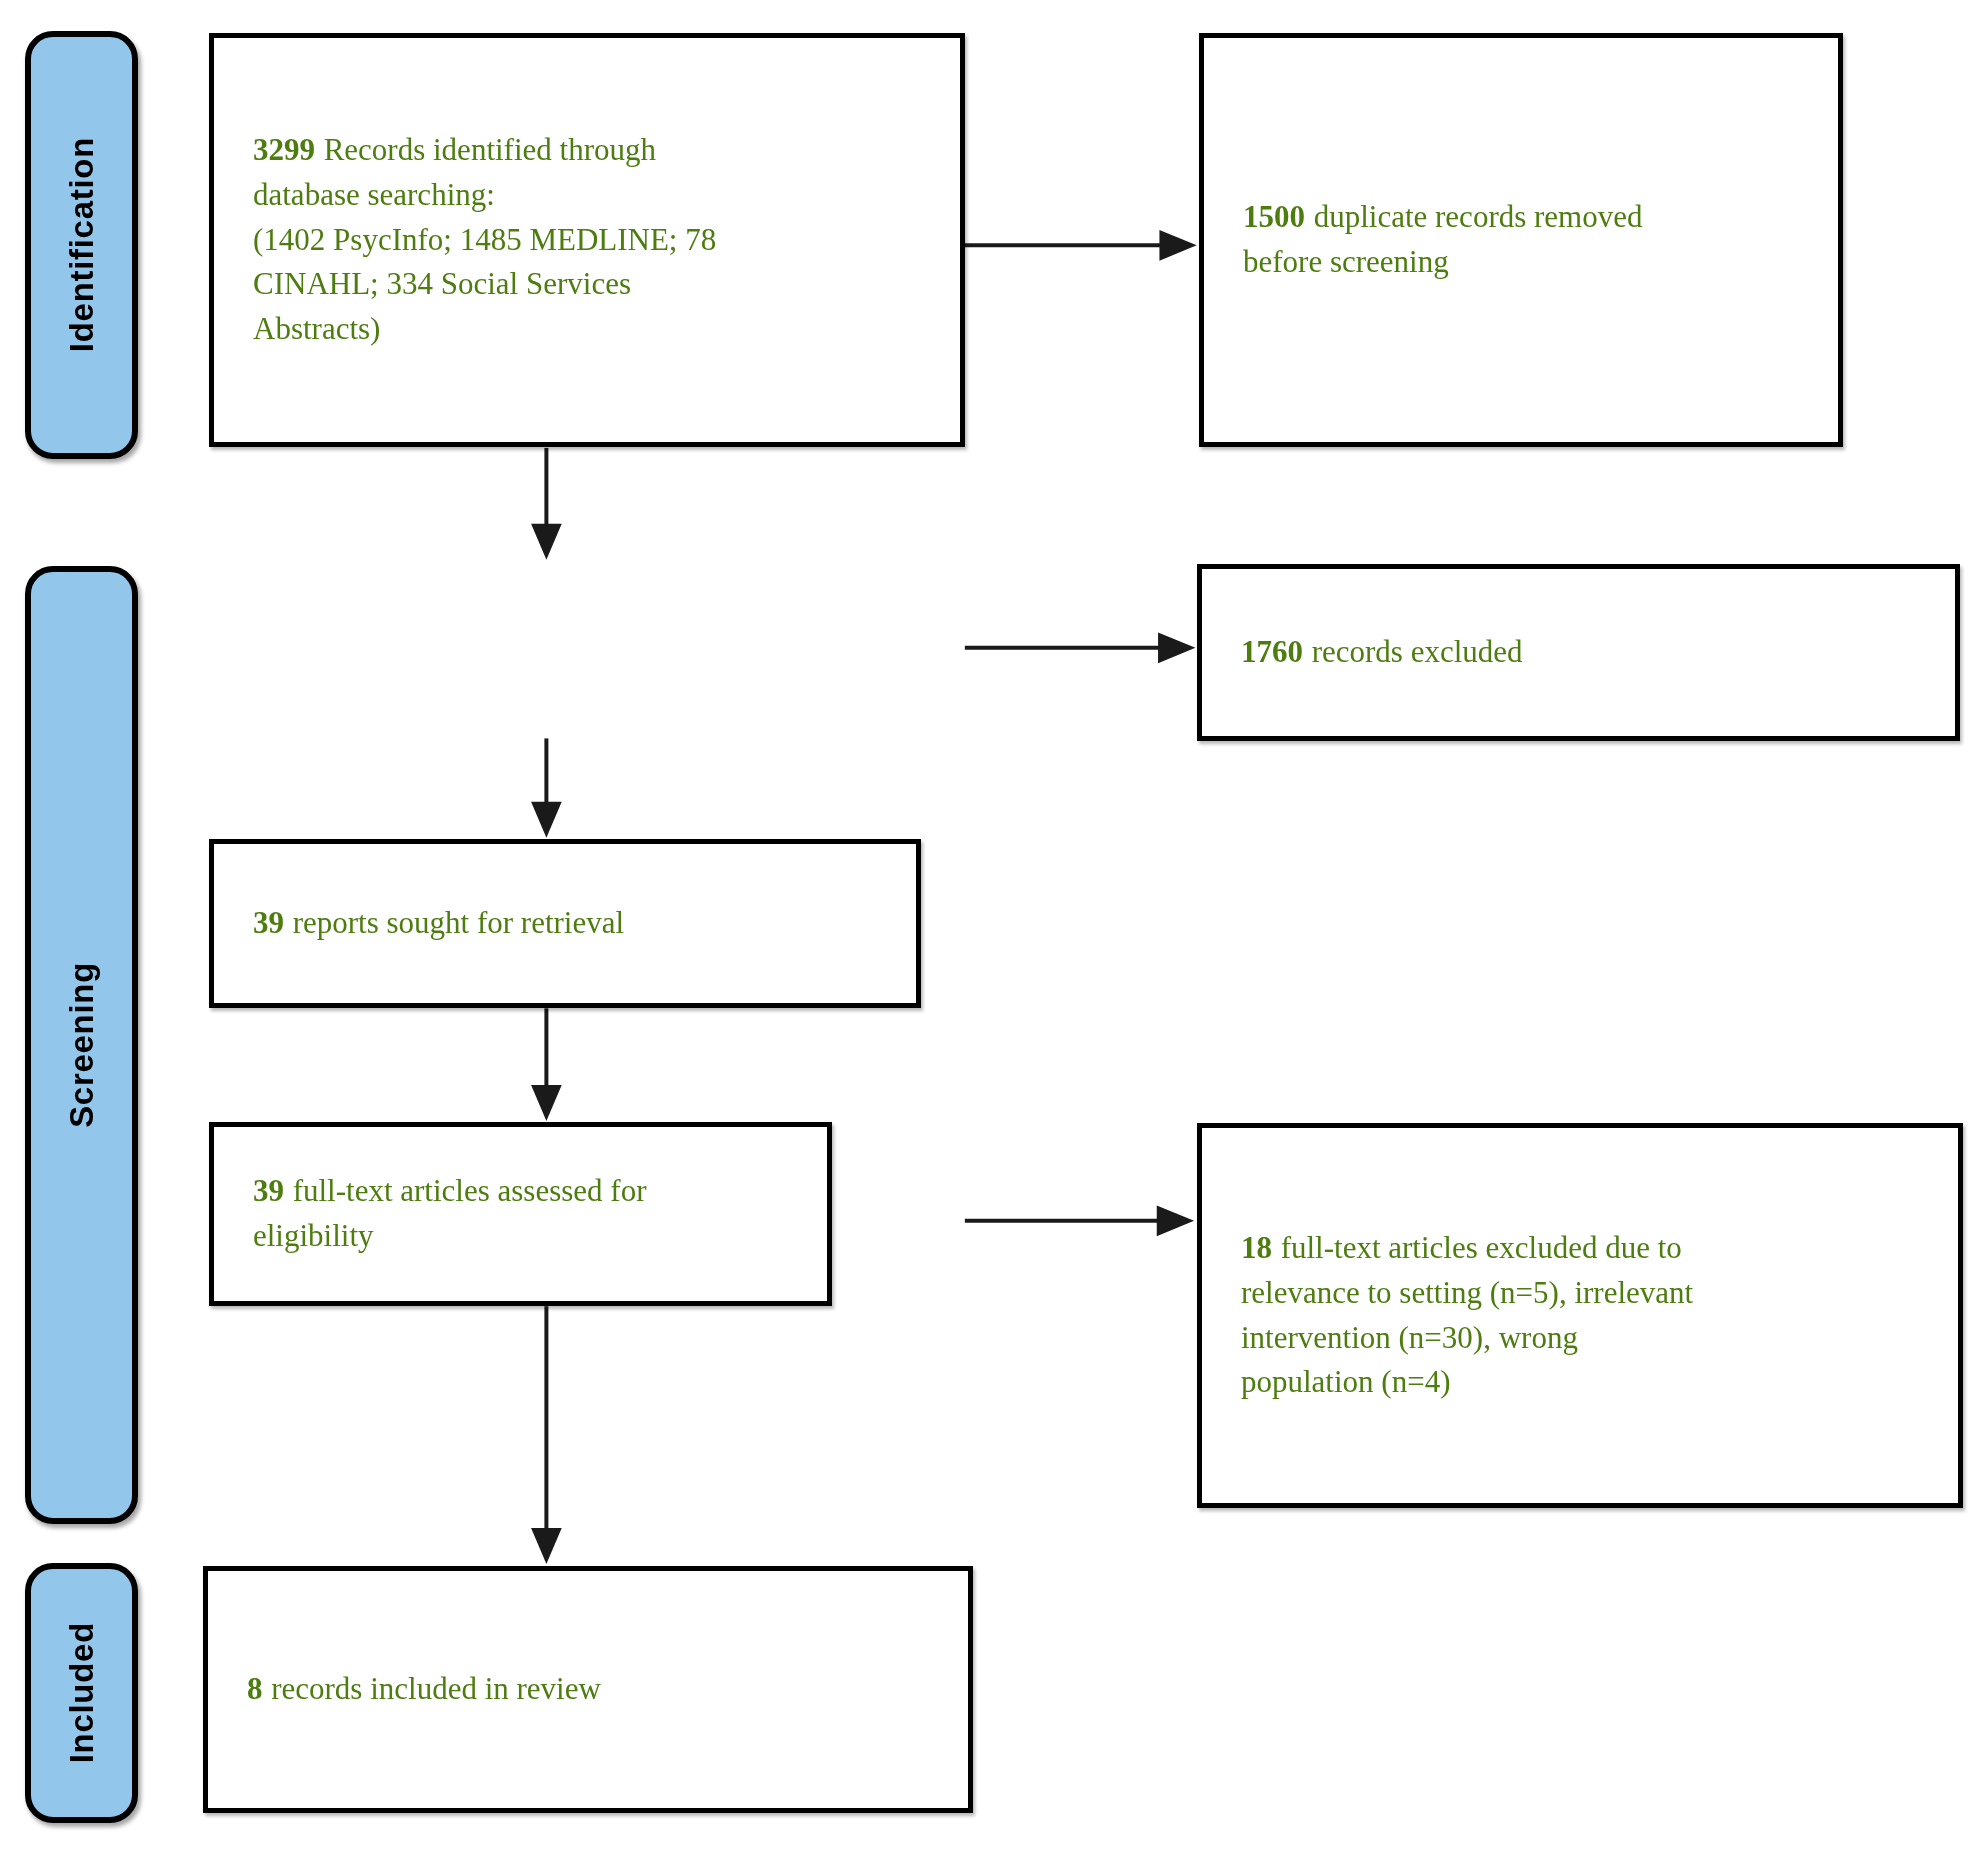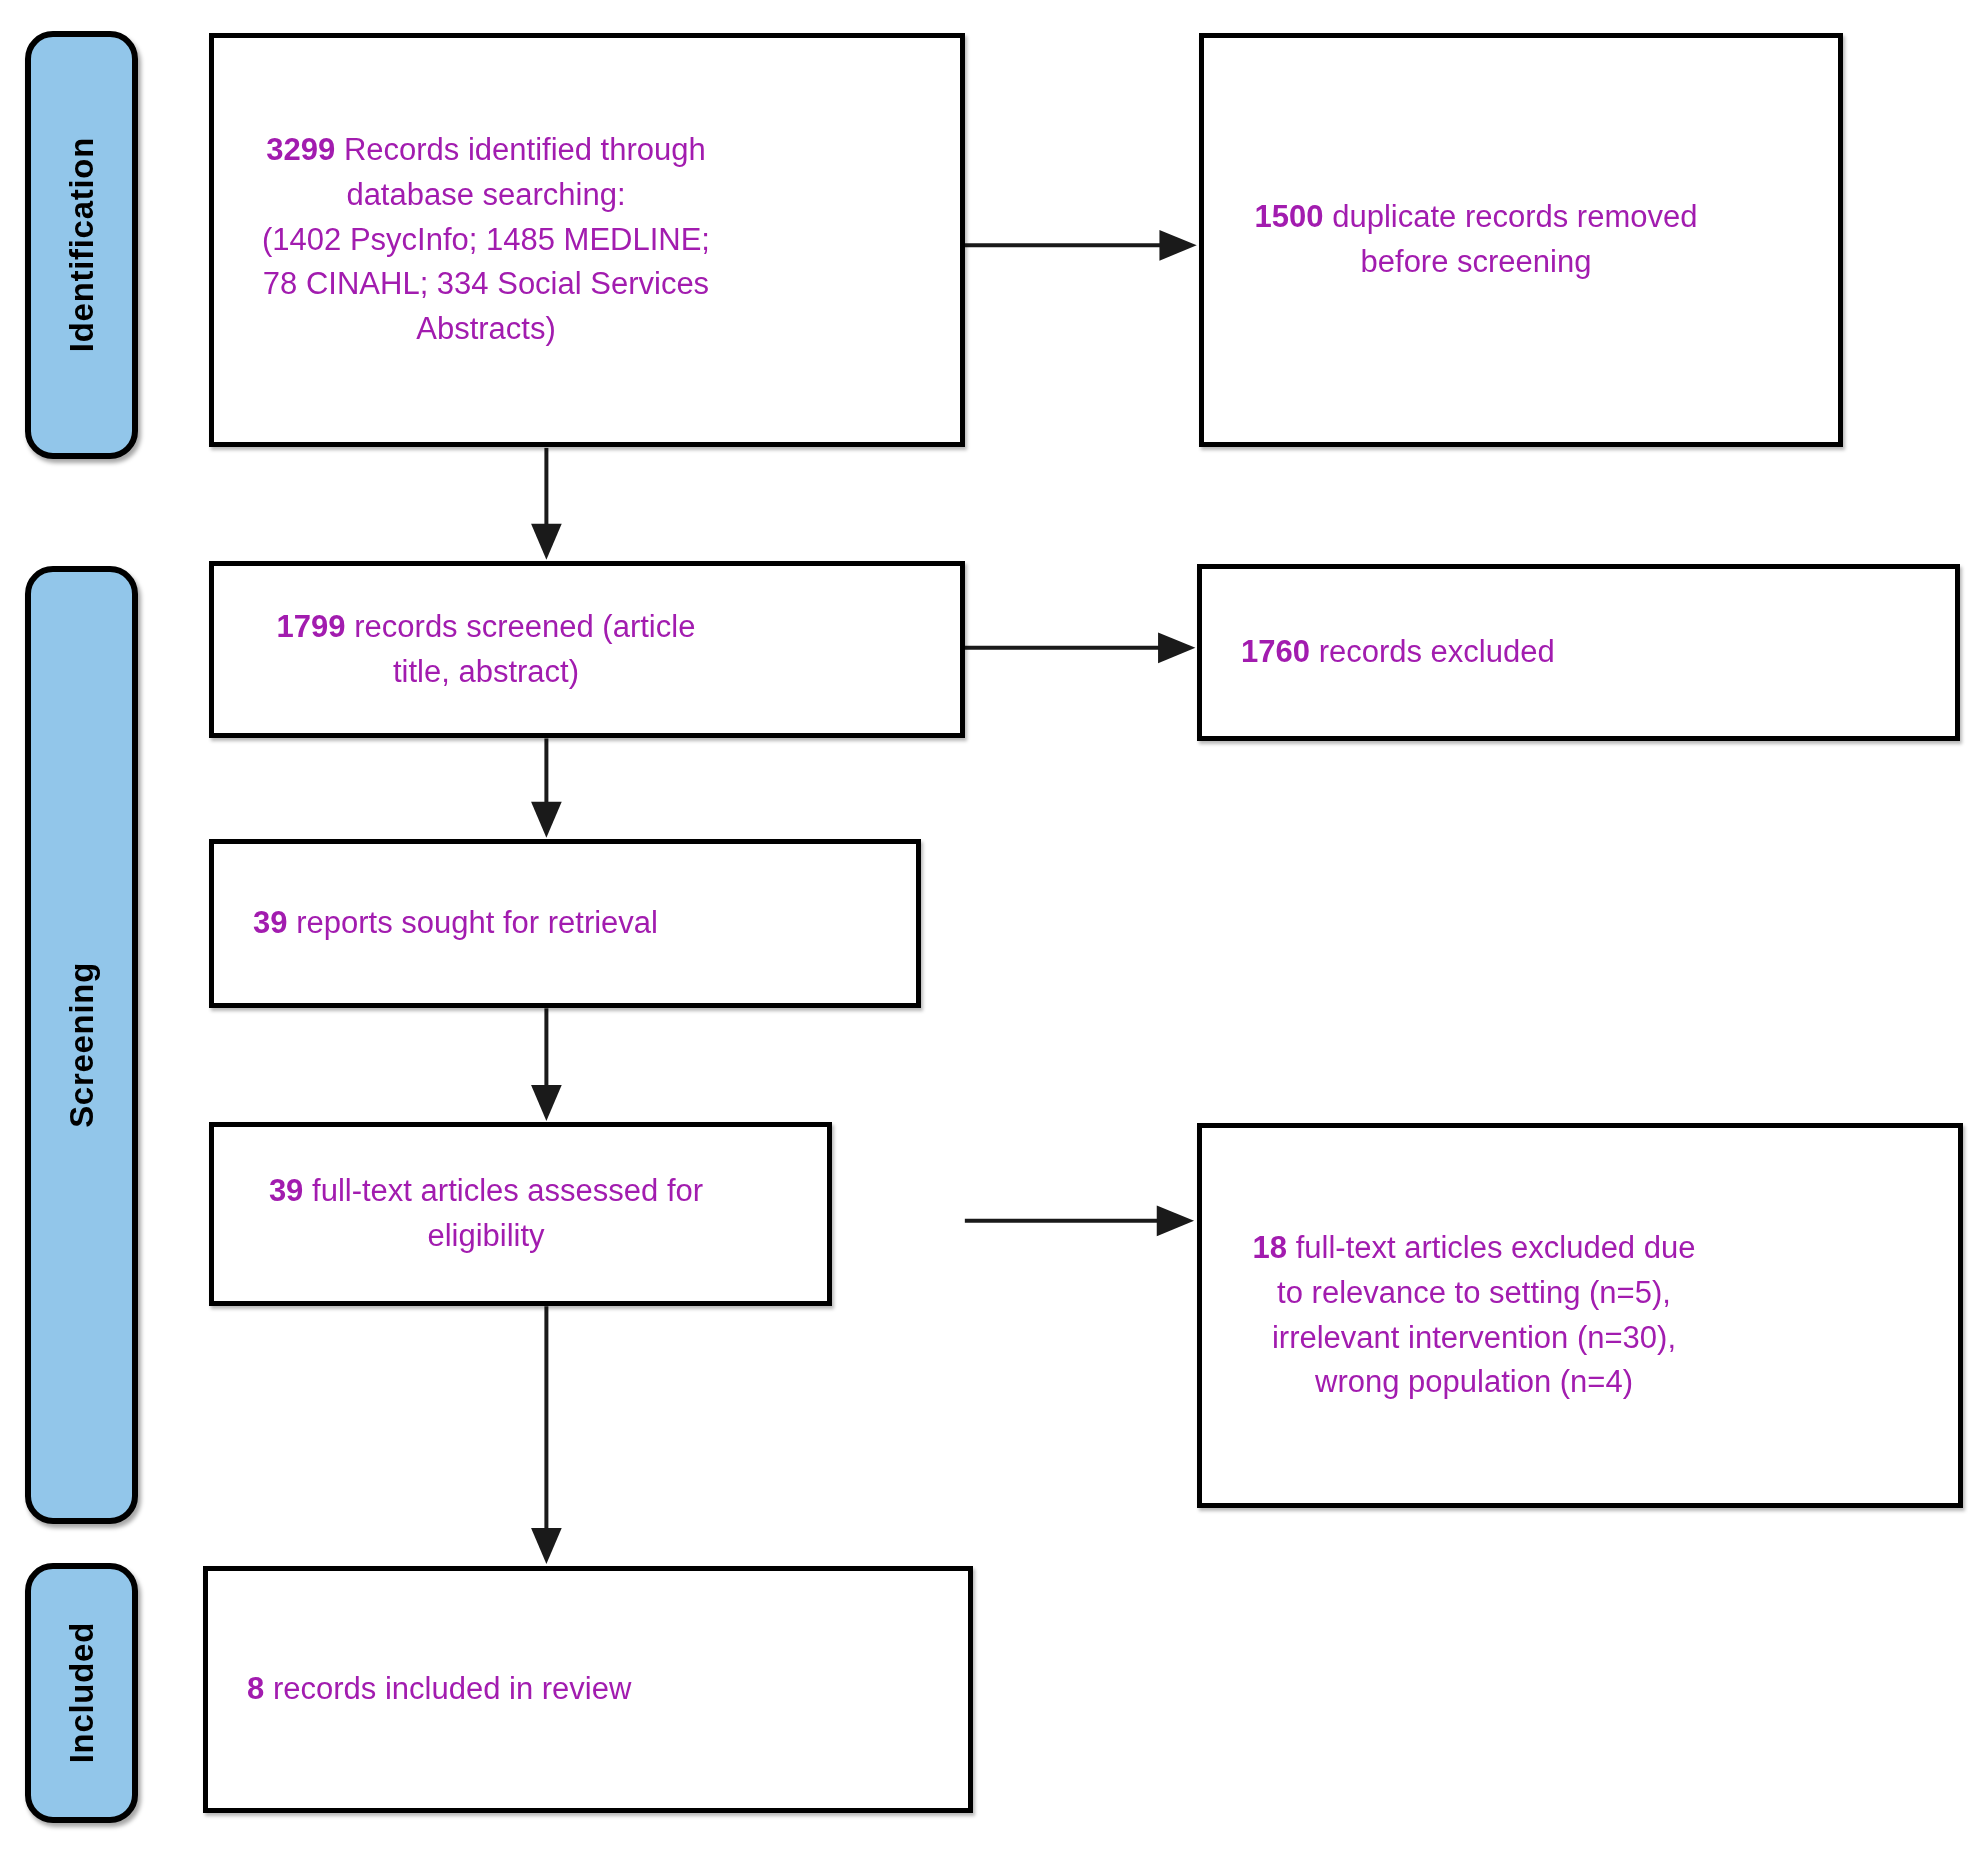--- a/index.html
+++ b/index.html
@@ -44,22 +44,23 @@
     align-items:center;
     box-shadow:2px 3.3px 3.3px rgba(0,0,0,0.28);
   }
   .box p{
     margin:0;
     padding-left:39px;
     padding-right:13.3px;
     max-width:466px;
     font-size:31px;
     line-height:1.44;
-    color:#a21caf;
-    text-align:center;
+    color:#4d7c0f;
+    text-align:left;
+    font-family:Liberation Serif, serif;
   }
   .num{font-weight:700;margin-right:0.28em;}
 </style>
 </head>
 <body>
 
 <div class="canvas">
 
   <svg class="arrows" viewBox="0 0 2979 2782" aria-hidden="true">
     <g>
@@ -104,25 +105,20 @@
     <span class="stage-label">Included</span>
   </div>
 
   <div class="box" style="left:209px;top:33px;width:756px;height:414px">
     <p>
       <span class="num">3299</span><span>Records identified through database searching:</span><br>
       <span>(1402 PsycInfo; 1485 MEDLINE; 78 CINAHL; 334 Social Services Abstracts)</span>
     </p>
   </div>
 
-  <div class="box" style="left:209px;top:561px;width:756px;height:177px">
-    <p>
-      <span class="num">1799</span><span>records screened (article title, abstract)</span>
-    </p>
-  </div>
 
   <div class="box" style="left:209px;top:839px;width:712px;height:169px">
     <p>
       <span class="num">39</span><span>reports sought for retrieval</span>
     </p>
   </div>
 
   <div class="box" style="left:209px;top:1122px;width:623px;height:184px">
     <p>
       <span class="num">39</span><span>full-text articles assessed for eligibility</span>

